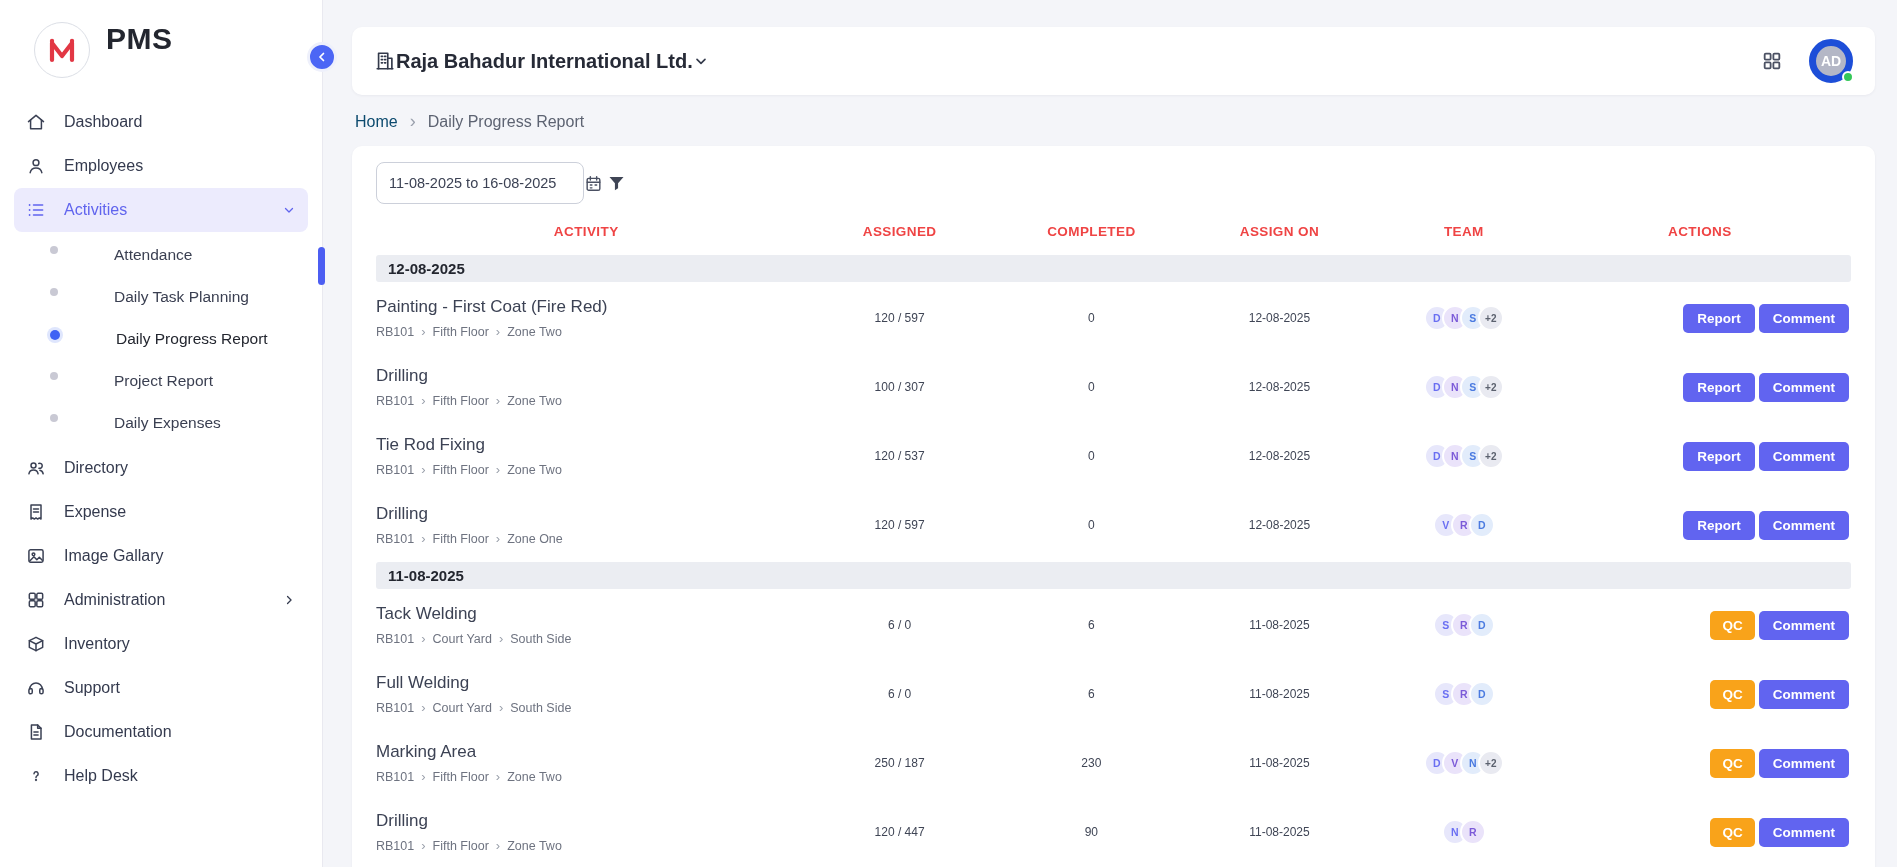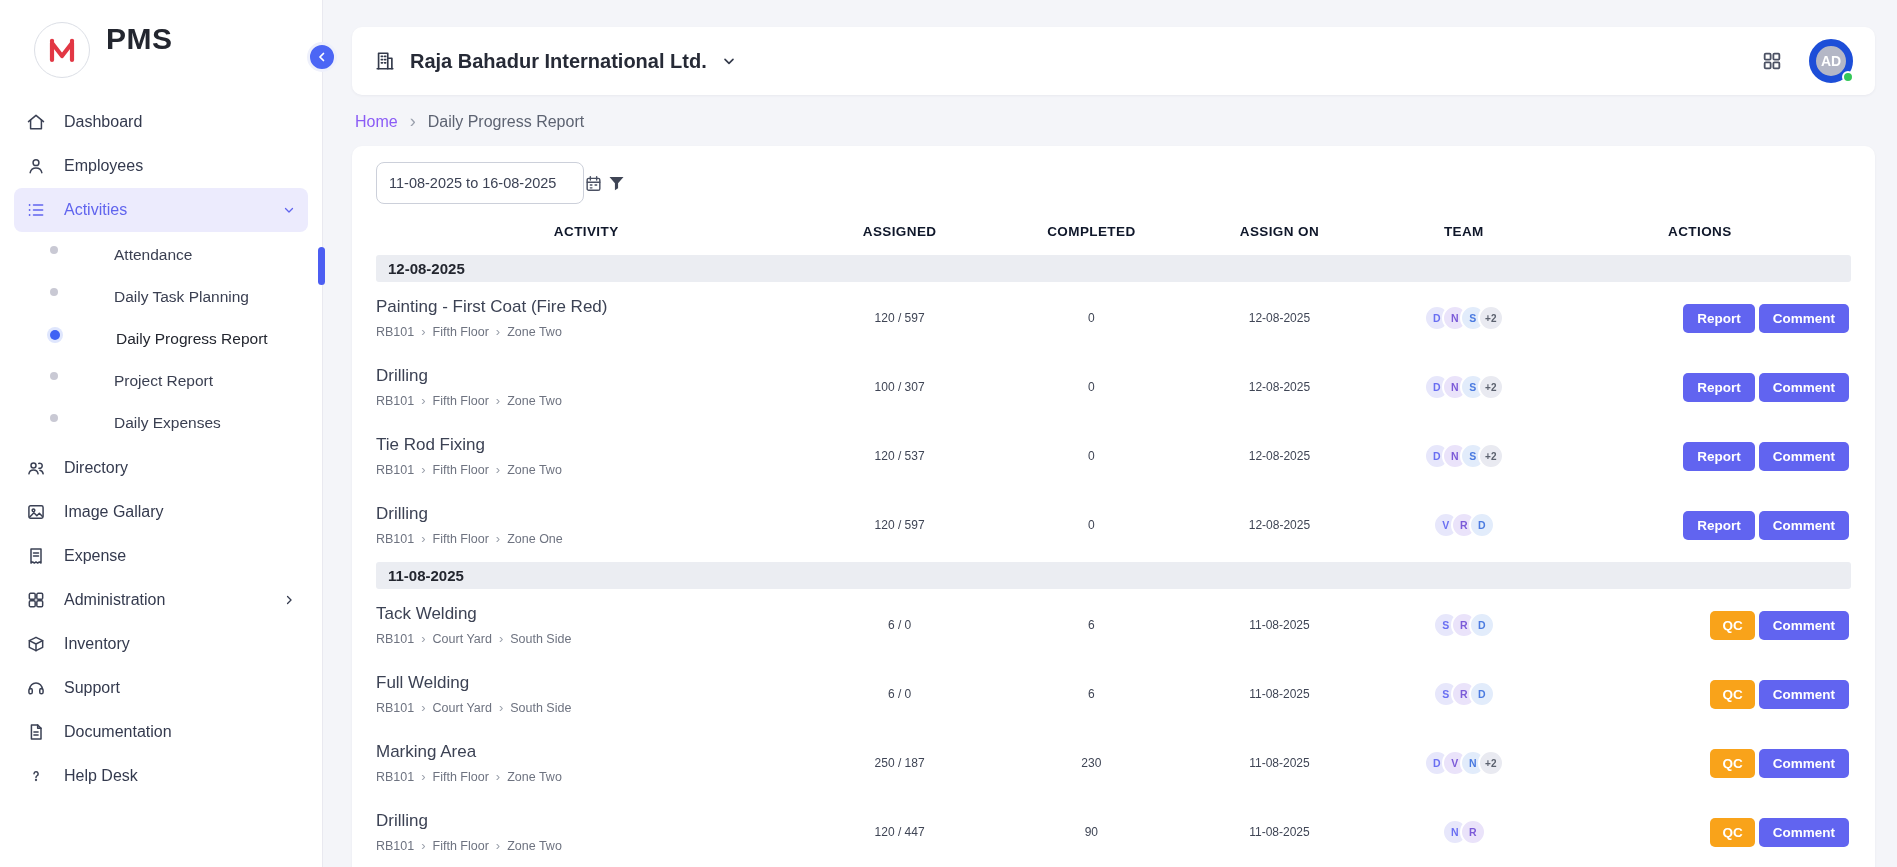--- a/index.html
+++ b/index.html
@@ -62,38 +62,38 @@
   .subnav-item.current .sublabel { color:#23262f; }
 
   
   .main { flex:1; display:flex; flex-direction:column; min-width:0; }
 
   .topbar {
     margin:27px 22px 0 29px; background:#fff; border-radius:10px; height:72px;
     display:flex; align-items:center; padding:0 22px;
     box-shadow:0 1px 3px rgba(20,24,50,.05);
   }
-  .company { display:flex; align-items:center; gap:14px; cursor:pointer; }
+  .company { display:flex; align-items:center; cursor:pointer; }
   .company-name { font-size:20px; font-weight:700; color:#262a36; }
   .topbar-right { margin-left:auto; display:flex; align-items:center; gap:26px; }
   .apps-btn { cursor:pointer; color:#4b5163; }
   .avatar-wrap { position:relative; width:44px; height:44px; cursor:pointer; }
   .avatar {
     width:44px; height:44px; border-radius:50%;
     background:#b4b7c6; border:7px solid #1d4ed8;
     display:flex; align-items:center; justify-content:center;
     color:#ffffff; font-size:14px; font-weight:700;
   }
   .status-dot {
     position:absolute; right:-1px; bottom:0; width:12px; height:12px; border-radius:50%;
     background:#35c759; border:2px solid #fff;
   }
 
   .breadcrumb { display:flex; align-items:center; gap:12px; margin:18px 29px 0 32px; font-size:16px; }
-  .crumb-home { color:#8b5cf6; cursor:pointer; }
+  .crumb-home { color:#0c4a6e; cursor:pointer; }
   .crumb-sep { color:#9aa0ad; font-size:18px; line-height:1; transform:translateY(-1px); }
   .crumb-current { color:#5d6372; }
 
   .content-card {
     margin:15px 22px 0 29px; background:#fff; border-radius:10px 10px 0 0;
     padding:16px 24px 0; flex:1;
     box-shadow:0 1px 3px rgba(20,24,50,.05);
   }
 
   .filter-row { display:flex; align-items:center; gap:22px; }
@@ -109,21 +109,21 @@
   .funnel { color:#3f4555; cursor:pointer; }
 
   
   .grid-cols {
     display:grid;
     grid-template-columns:28.5% 14% 12% 13.5% 11.5% 1fr;
     align-items:center;
   }
   .thead { padding:20px 0 14px; }
   .thead .th {
-    text-align:center; font-size:13.5px; font-weight:700; color:#0f172a; letter-spacing:.4px;
+    text-align:center; font-size:13.5px; font-weight:700; color:#ef4444; letter-spacing:.4px;
   }
   .group-band {
     background:#ebedf2; border-radius:3px; padding:5px 12px; margin:2px 0;
     font-size:15px; font-weight:700; color:#23262f;
   }
   .trow { padding:13px 0 14px; }
   .act-name { font-size:17px; color:#3c4254; }
   .act-path { margin-top:7px; font-size:12.5px; color:#6e7380; display:flex; align-items:center; }
   .act-path span:not(:last-child)::after { content:"›"; color:#9aa0ab; margin:0 7px; font-size:13px; }
   .num { text-align:center; font-size:12px; color:#3f4555; }
@@ -241,36 +241,36 @@
             <path d="M15.3 6.6a3 3 0 1 1 .2 5.6"></path>
             <path d="M16.7 14.8c2.2.4 3.4 1.8 3.9 4.2"></path>
           </svg>
       </span>
       <span>Directory</span>
     </div>
 
     <div class="nav-item">
       <span class="nicon">
         <svg width="20" height="20" viewBox="0 0 24 24" fill="none" stroke="currentColor" stroke-width="1.8" stroke-linecap="round" stroke-linejoin="round">
+            <path d="M6 3.5h12v17l-2-1.4-2 1.4-2-1.4-2 1.4-2-1.4-2 1.4z"></path>
+            <path d="M9 8.5h6M9 12h6"></path>
+          </svg>
+      </span>
+      <span>Expense</span>
+    </div>
+
+    <div class="nav-item">
+      <span class="nicon">
+        <svg width="20" height="20" viewBox="0 0 24 24" fill="none" stroke="currentColor" stroke-width="1.8" stroke-linecap="round" stroke-linejoin="round">
             <rect x="3.5" y="4.5" width="17" height="15" rx="2"></rect>
             <circle cx="9" cy="10" r="1.6"></circle>
             <path d="M4.5 18l5-5 3.5 3.5 3-3 3.5 3.5"></path>
           </svg>
       </span>
       <span>Image Gallary</span>
-    </div>
-
-    <div class="nav-item">
-      <span class="nicon">
-        <svg width="20" height="20" viewBox="0 0 24 24" fill="none" stroke="currentColor" stroke-width="1.8" stroke-linecap="round" stroke-linejoin="round">
-            <path d="M6 3.5h12v17l-2-1.4-2 1.4-2-1.4-2 1.4-2-1.4-2 1.4z"></path>
-            <path d="M9 8.5h6M9 12h6"></path>
-          </svg>
-      </span>
-      <span>Expense</span>
     </div>
 
     <div class="nav-item">
       <span class="nicon">
         <svg width="20" height="20" viewBox="0 0 24 24" fill="none" stroke="currentColor" stroke-width="1.8" stroke-linejoin="round">
             <rect x="4" y="4" width="7" height="7" rx="1.5"></rect>
             <rect x="13" y="4" width="7" height="7" rx="1.5"></rect>
             <rect x="4" y="13" width="7" height="7" rx="1.5"></rect>
             <rect x="13" y="13" width="7" height="7" rx="1.5"></rect>
           </svg>

